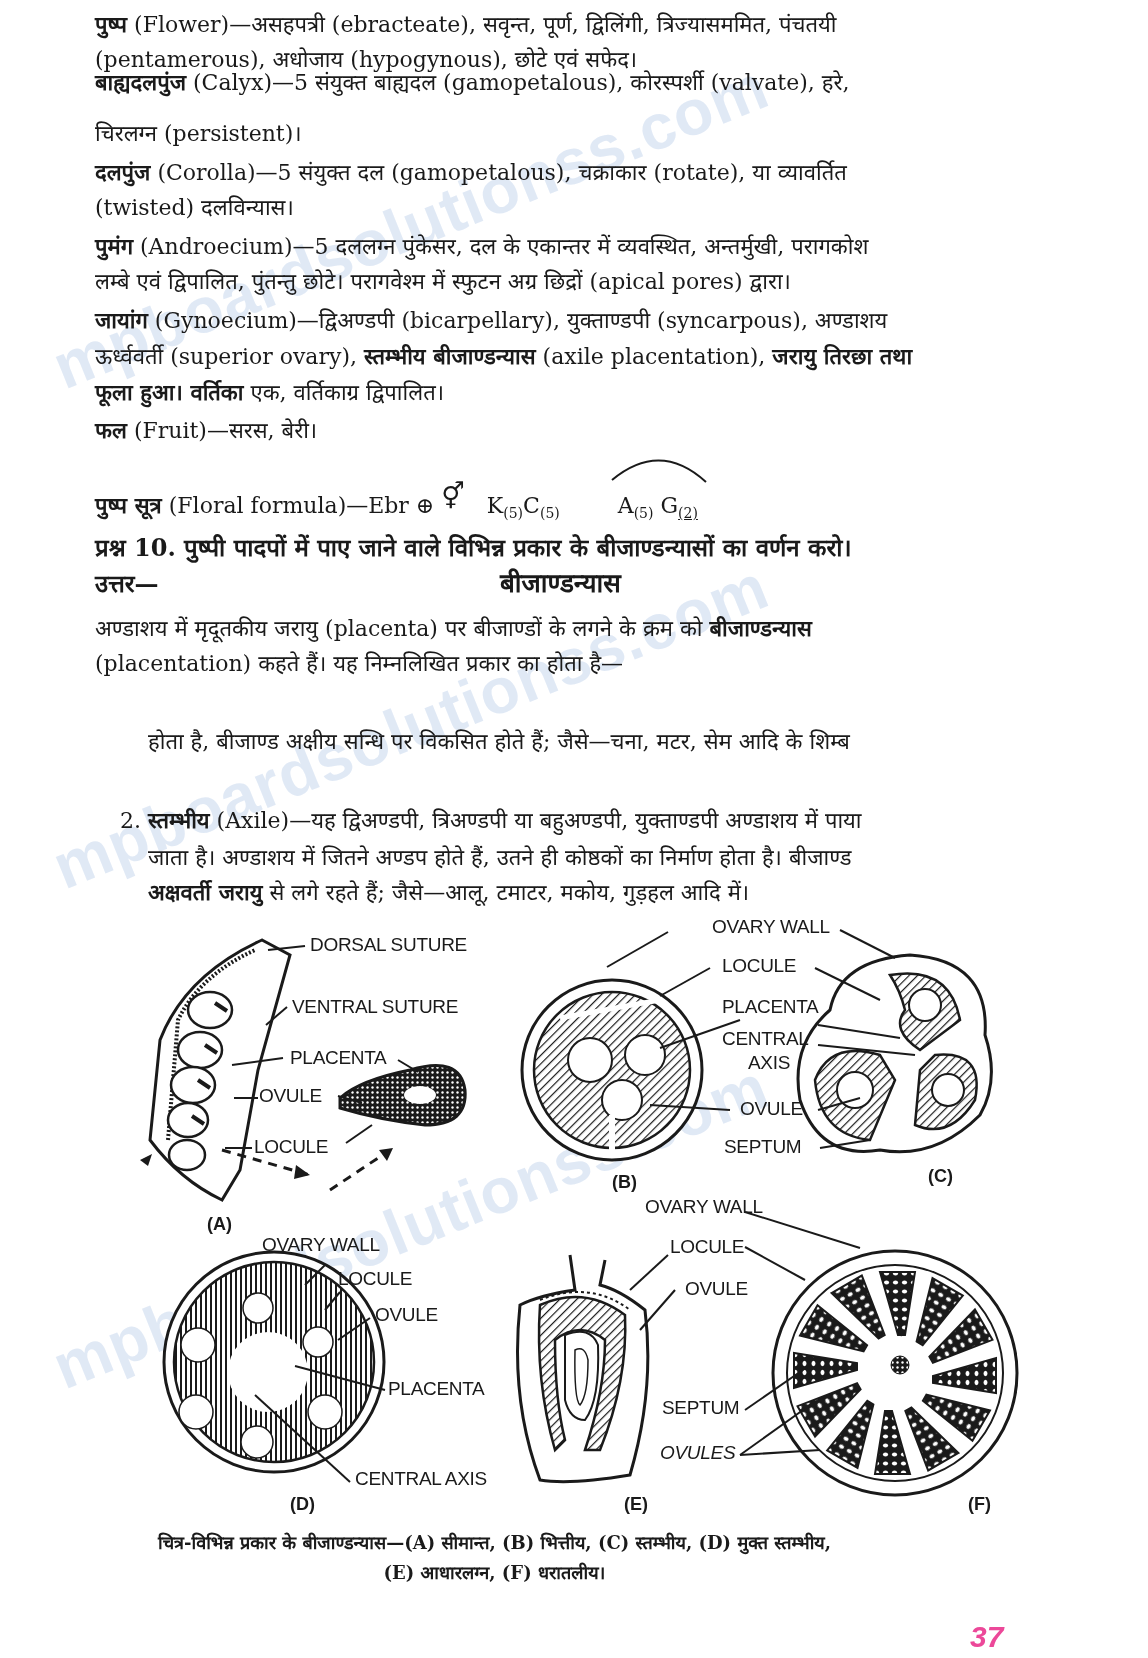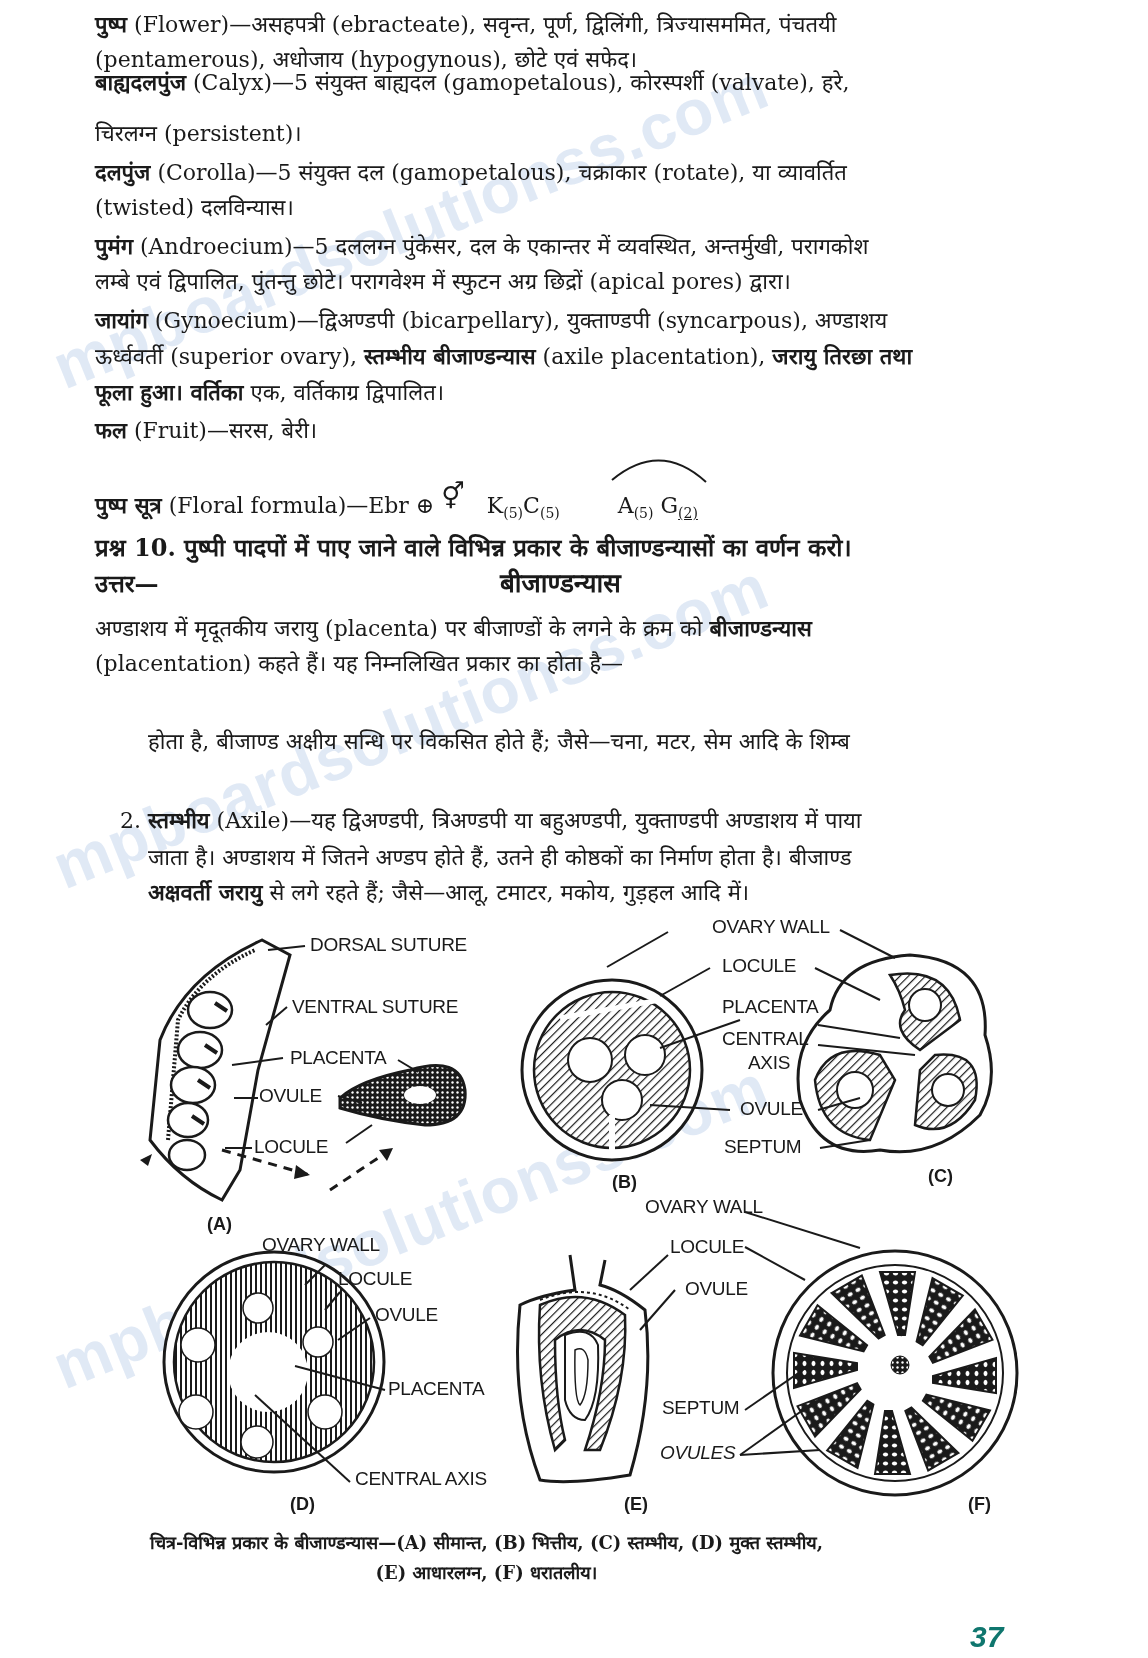--- a/index.html
+++ b/index.html
@@ -9,22 +9,22 @@
     .line { position: absolute; left: 95px; width: 995px; font-size: 22px; line-height: 36px; white-space: nowrap; text-align: justify; }
     .line.indent { left: 120px; width: 970px; }
     .line.indent2 { left: 148px; width: 942px; }
     .b { font-weight: bold; }
     .sub { font-size: 14px; vertical-align: -5px; }
     .ul { text-decoration: underline; }
     .heading-center { position: absolute; left: 500px; font-weight: bold; font-size: 26px; }
     .watermark { position: absolute; color: #c8d8ee; font-family: "Liberation Sans", sans-serif; font-weight: bold; font-size: 64px; opacity: 0.55; transform-origin: left bottom; white-space: nowrap; pointer-events: none; letter-spacing: 1px; }
     .lbl { position: absolute; font-family: "Liberation Sans", sans-serif; font-size: 19px; color: #1a1a1a; white-space: nowrap; letter-spacing: -0.3px; }
     .figlbl { position: absolute; font-family: "Liberation Sans", sans-serif; font-weight: bold; font-size: 18px; }
-    .caption { position: absolute; left: 0; width: 973px; text-align: center; font-size: 18px; font-weight: bold; line-height: 30px; }
-    .pagenum { position: absolute; left: 970px; top: 1620px; color: #0f766e; font-family: "Liberation Sans", sans-serif; font-weight: bold; font-size: 30px; font-style: italic; }
+    .caption { position: absolute; left: 8px; width: 973px; text-align: center; font-size: 18px; font-weight: bold; line-height: 30px; }
+    .pagenum { position: absolute; left: 970px; top: 1620px; color: #ec4899; font-family: "Liberation Sans", sans-serif; font-weight: bold; font-size: 30px; font-style: italic; }
     svg.diag { position: absolute; left: 0; top: 0; }
   </style>
 </head>
 <body>
 
 <div class="page">
 
   <div class="watermark" style="left:70px; top:330px; transform: rotate(-22deg);">mpboardsolutionss.com</div>
   <div class="watermark" style="left:70px; top:830px; transform: rotate(-22deg);">mpboardsolutionss.com</div>
   <div class="watermark" style="left:70px; top:1330px; transform: rotate(-22deg);">mpboardsolutionss.com</div>

